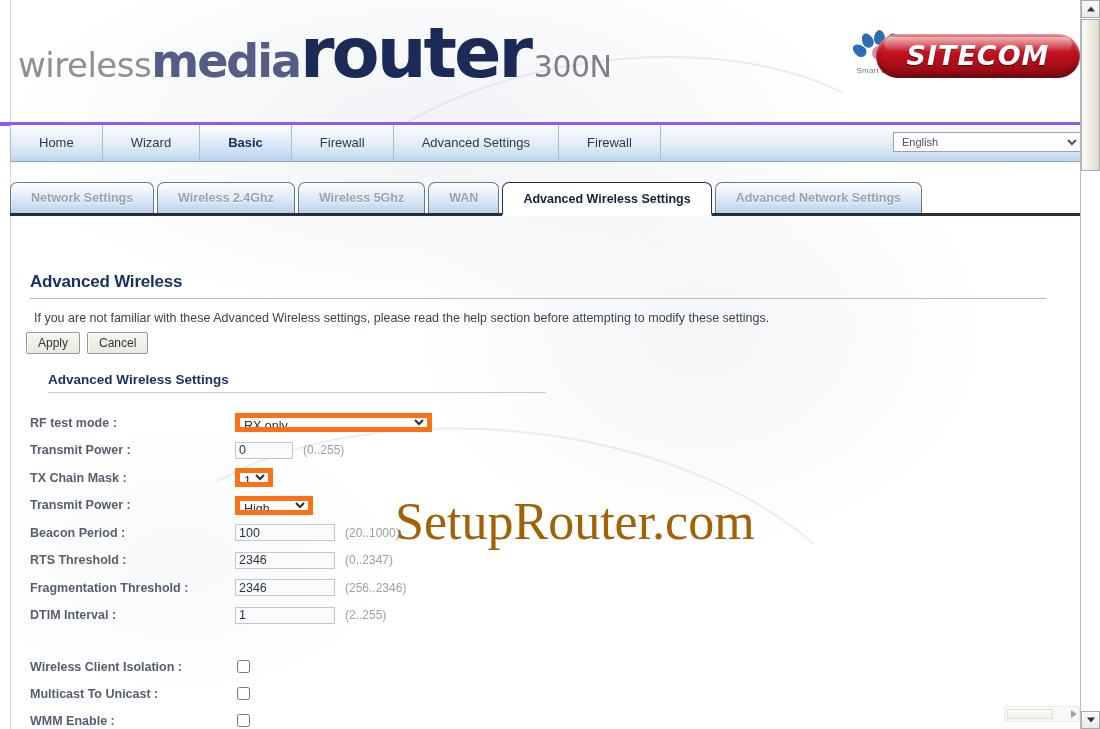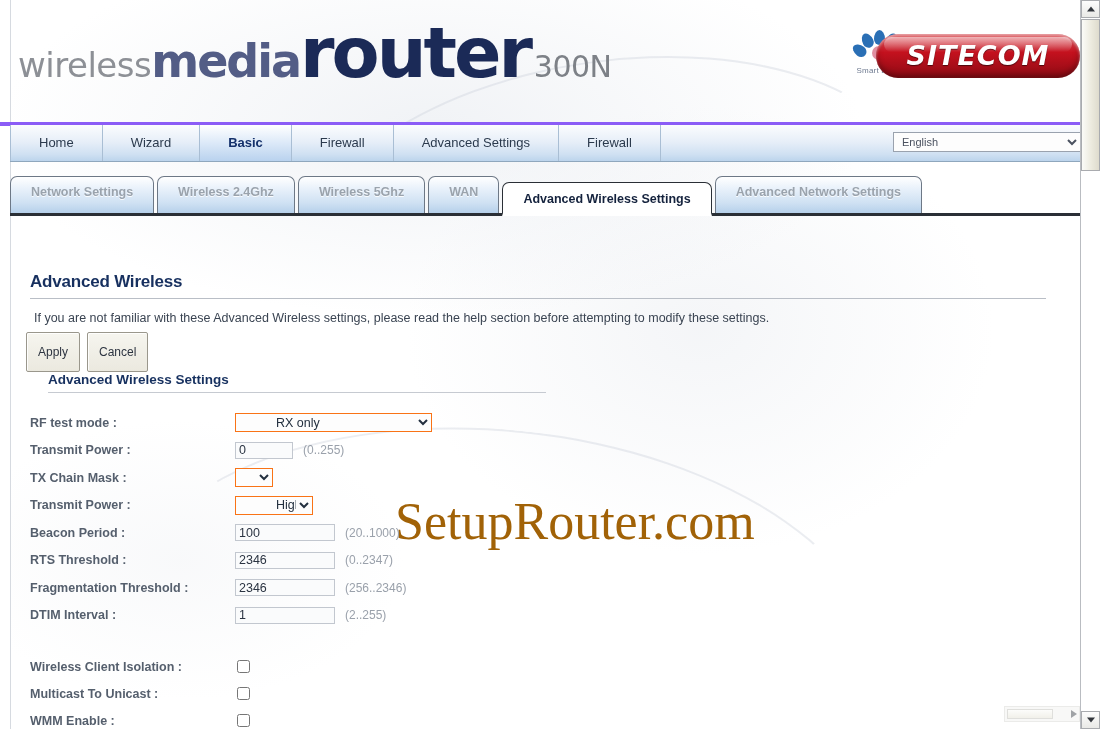--- a/index.html
+++ b/index.html
@@ -241,21 +241,21 @@
   }
   #subtabs-inner {
     position: absolute;
     left: 0; bottom: 0;
     display: flex;
     align-items: flex-end;
     height: 31px;
   }
   .subtab {
     position: relative;
-    height: 37px;
+    height: 31px;
     line-height: 31px;
     padding: 0 20px;
     font-size: 12.5px;
     white-space: nowrap;
     cursor: pointer;
     border: 1px solid #6d7886;
     border-bottom: none;
     border-radius: 7px 7px 0 0;
     margin-right: 3px;
     box-sizing: border-box;
@@ -308,21 +308,21 @@
     left: 26px; top: 332px;
     display: flex;
   }
   .btn {
     font-family: "Liberation Sans", sans-serif;
     font-size: 12px;
     color: #2d3440;
     background: linear-gradient(180deg, #f6f5ef 0%, #ebe9df 100%);
     border: 1px solid #9a978c;
     border-radius: 2px;
-    padding: 12px 11px;
+    padding: 3px 11px;
     margin-right: 7px;
     cursor: pointer;
     box-shadow: inset 1px 1px 0 rgba(255,255,255,.85);
   }
 
   #section-head {
     position: absolute;
     left: 48px; top: 372px;
     width: 498px;
   }
@@ -376,25 +376,24 @@
     height: 17px;
     padding: 0 3px;
     box-sizing: border-box;
   }
   input.w-sm { width: 58px; }
   input.w-md { width: 100px; }
   select.sel {
     font-family: "Liberation Sans", sans-serif;
     font-size: 12.5px;
     color: #23303f;
-    border: 1px solid #f97316;
+    border: 5px solid #f97316;
     background: #fdfdfd;
     height: 19px;
     box-sizing: border-box;
-    padding-left: 36px;
   }
   select.s-wide { width: 197px; }
   select.s-narrow { width: 38px; }
   select.s-mid { width: 78px; }
   .cbrow { height: 27px; }
   input.cb {
     width: 13px; height: 13px;
     margin: 0 0 0 2px;
   }
   #cb-group { margin-top: 24px; }

